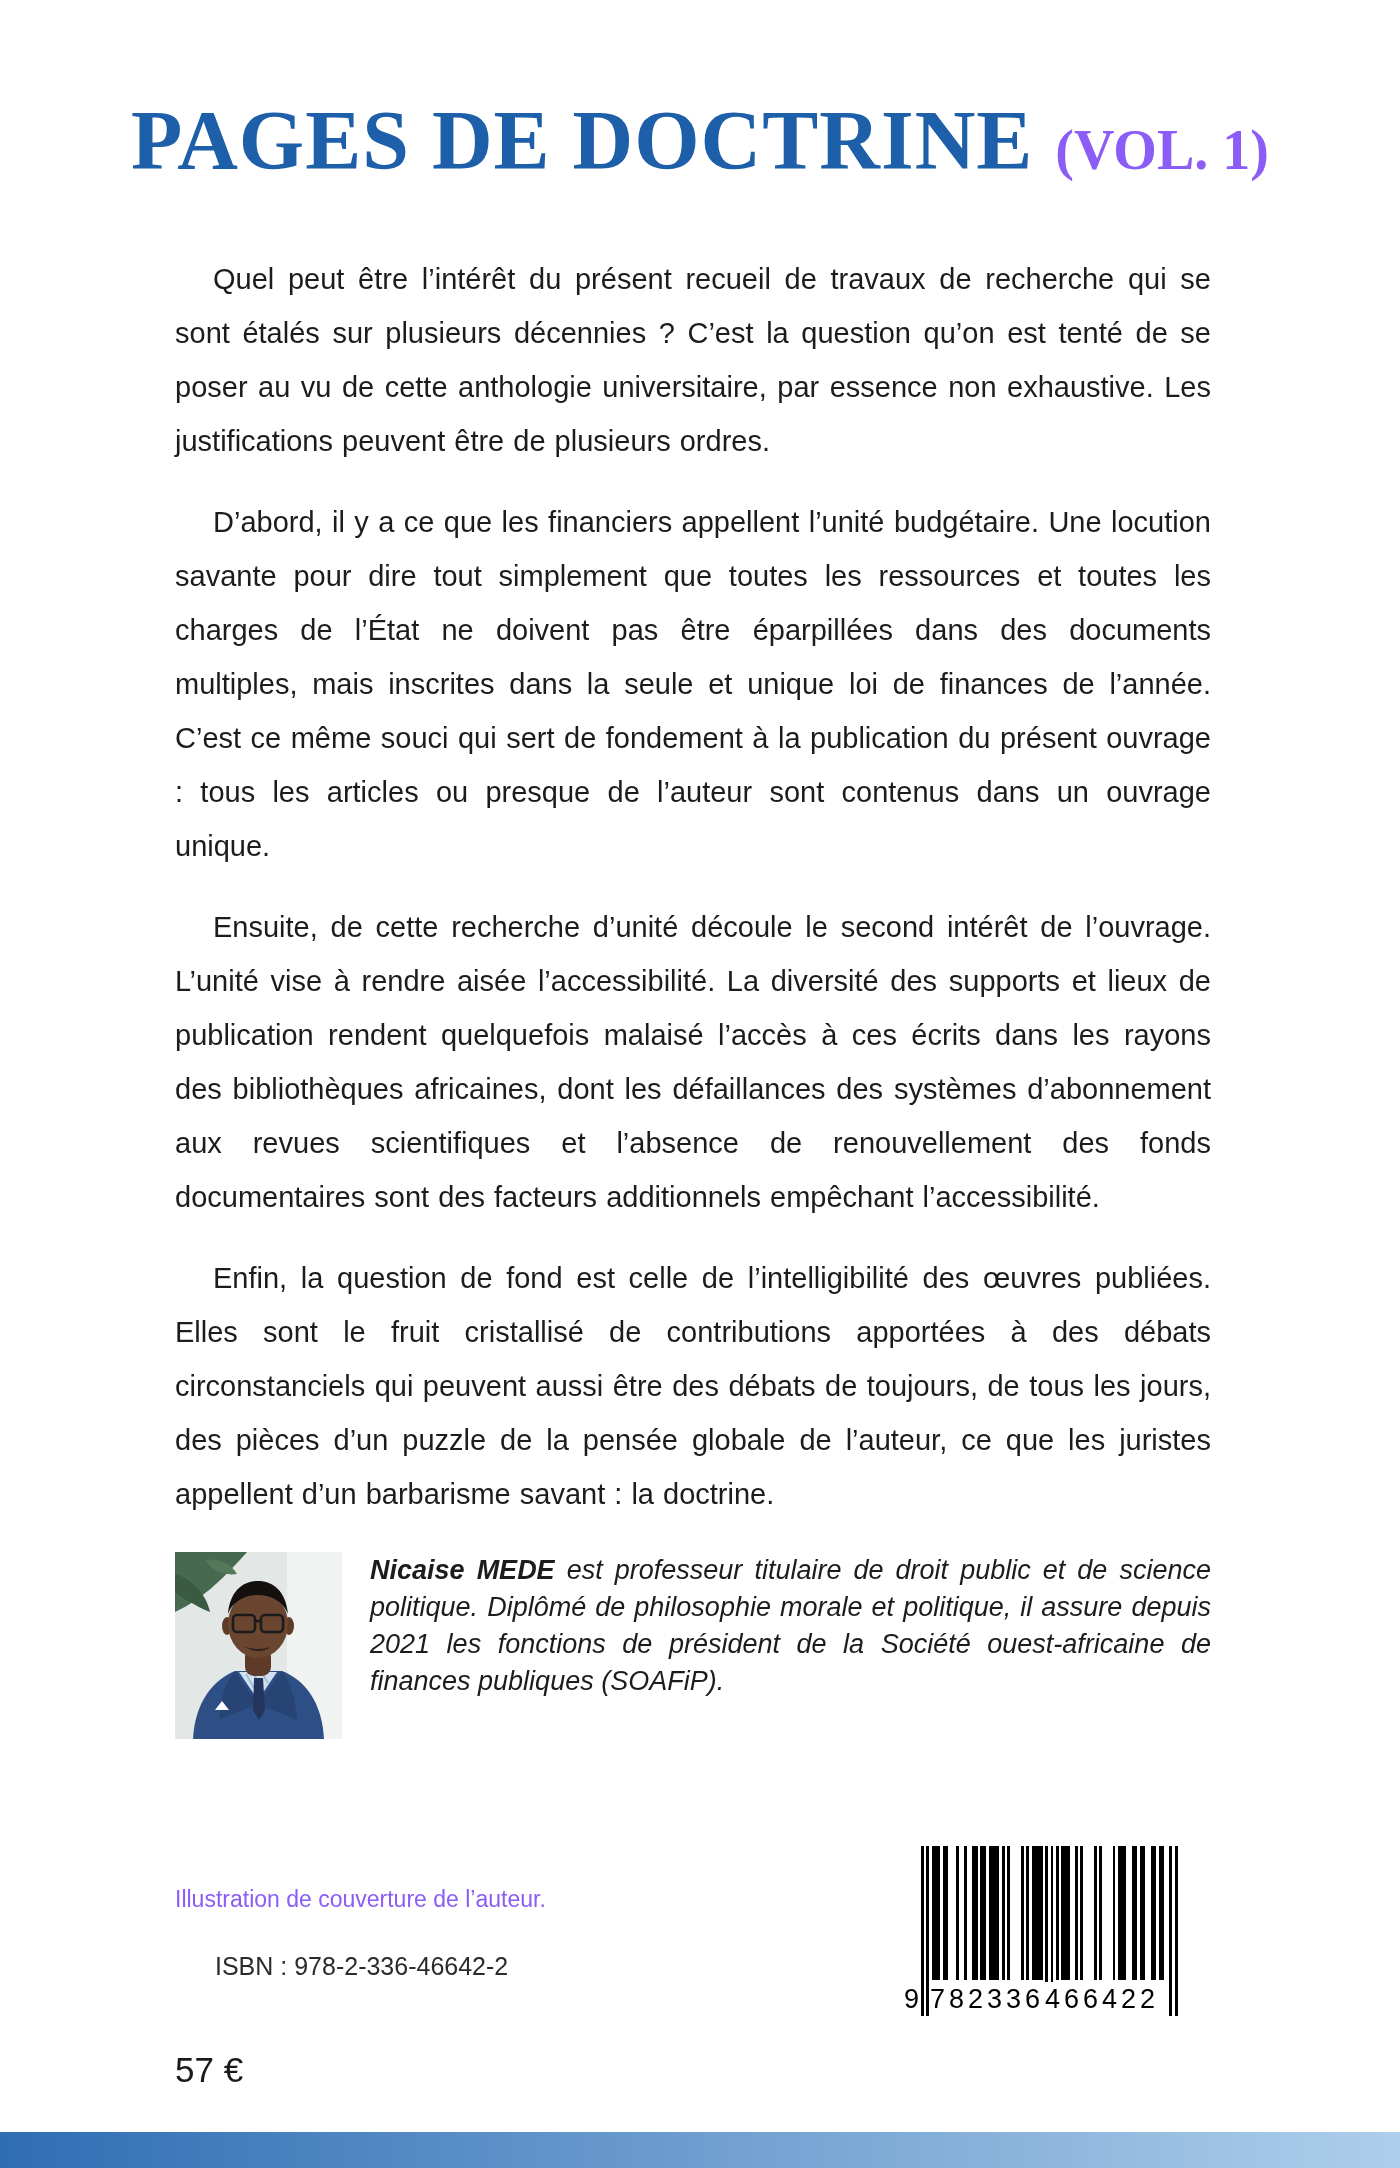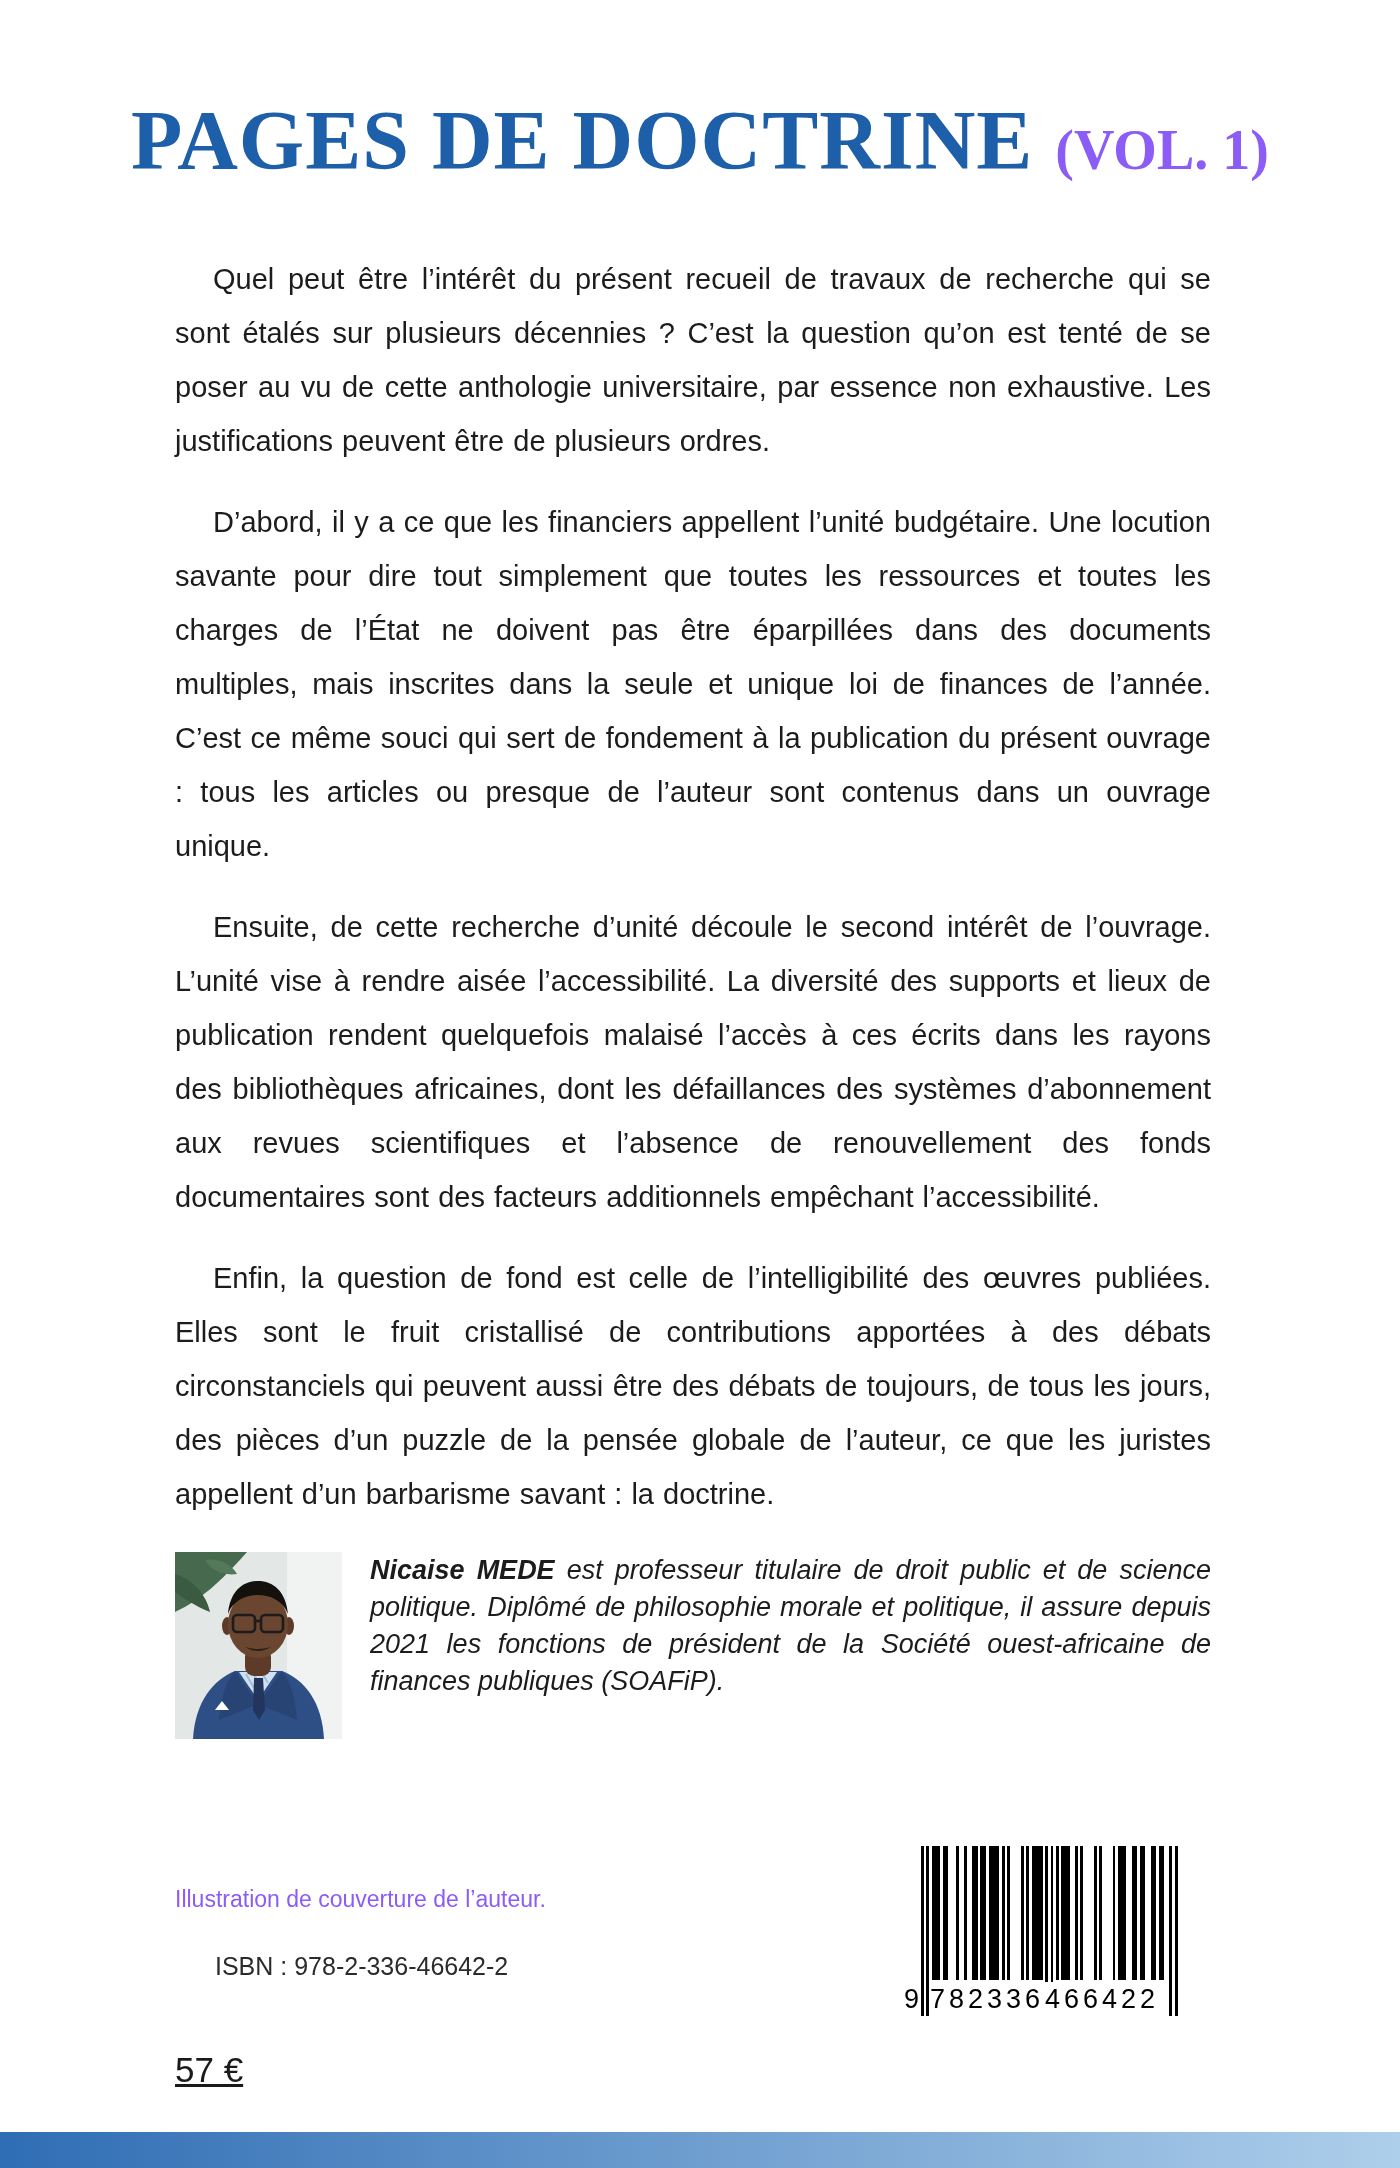--- a/index.html
+++ b/index.html
@@ -68,21 +68,21 @@
   .credit {
     position:absolute; left:175px; top:1886px;
     font-size:23px; color:#8b5cf6;
   }
   .isbn {
     position:absolute; left:175px; top:1952px;
     font-size:25px; color:#2b2b2b;margin-left:40px;
   }
   .price {
     position:absolute; left:175px; top:2050px;
-    font-size:35px; color:#1a1a1a;text-decoration:underline;
+    font-size:35px; color:#1a1a1a;
   }
   
   .barcode-box {
     position:absolute; left:896px; top:1842px;
     width:307px; height:182px;
     background:#fff;
   }
   .barcode-bars {
     position:absolute; left:25px; top:4px;
   }

